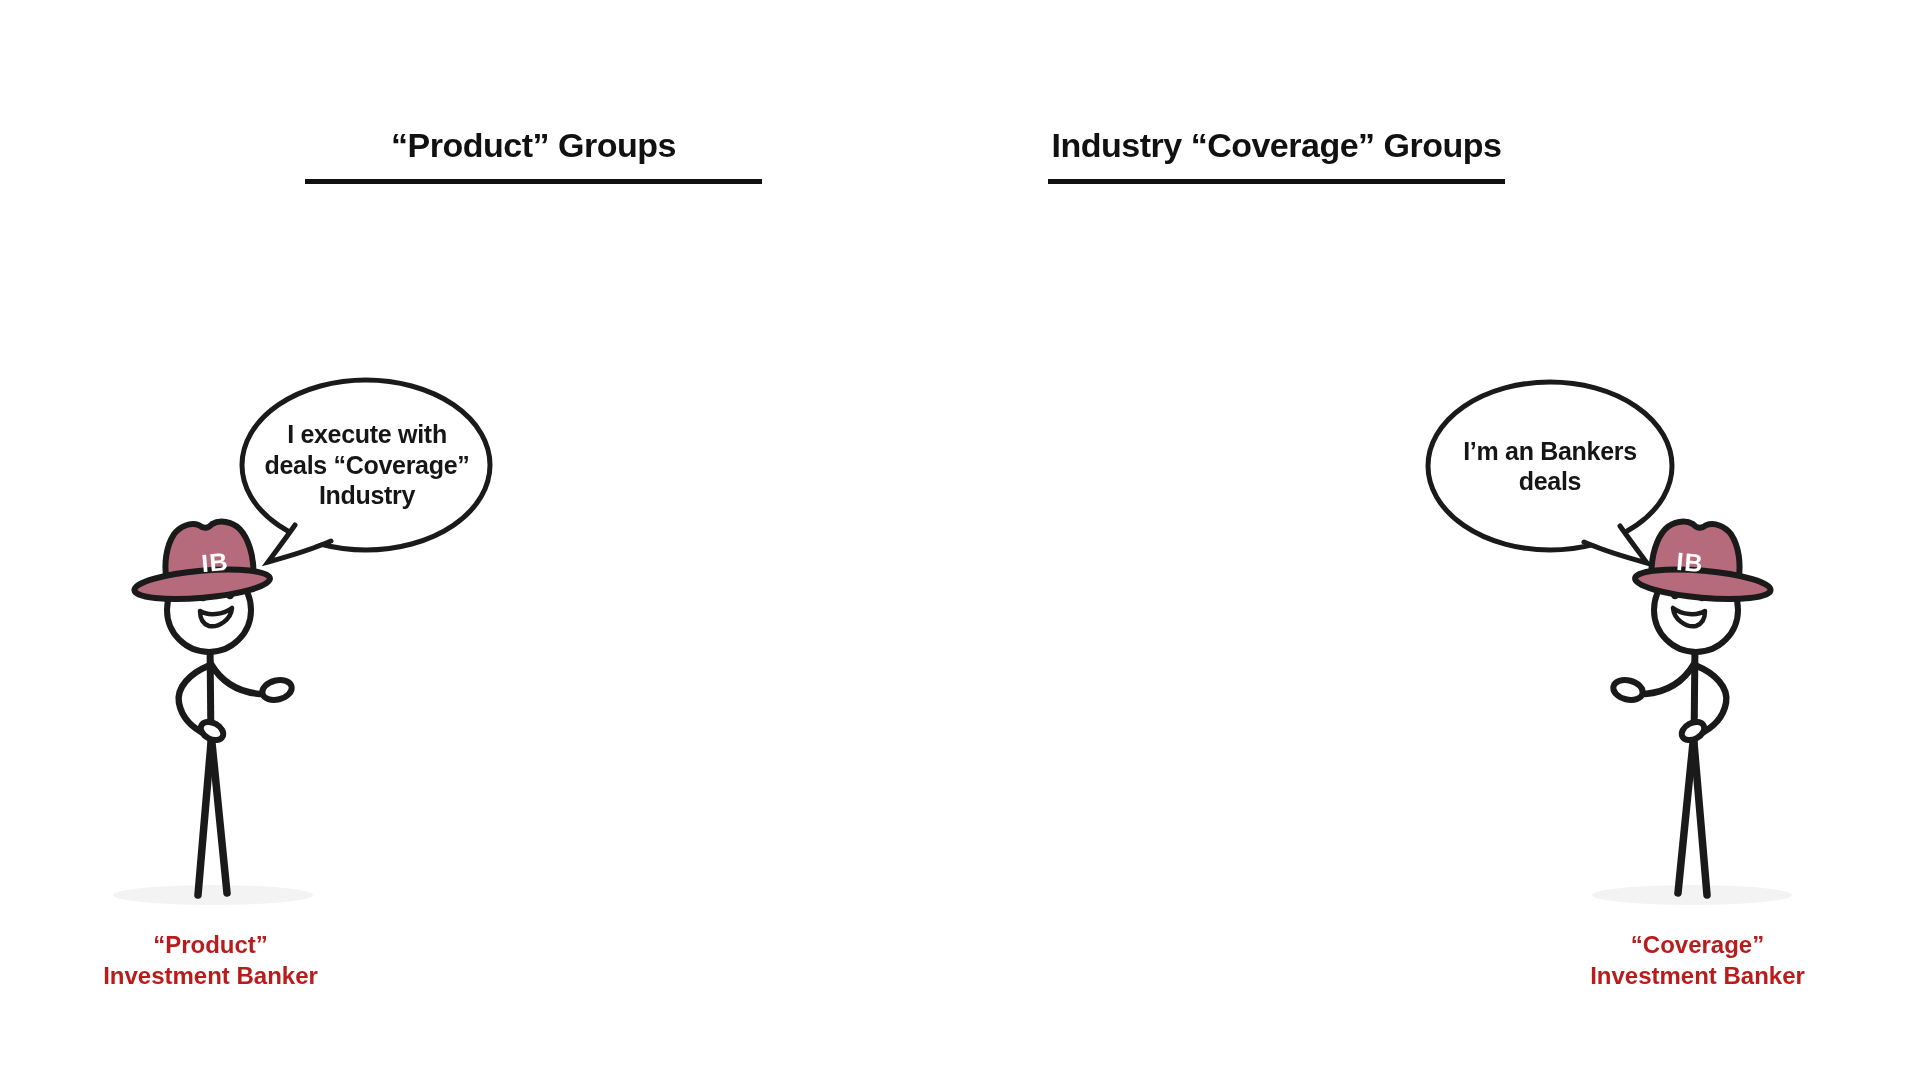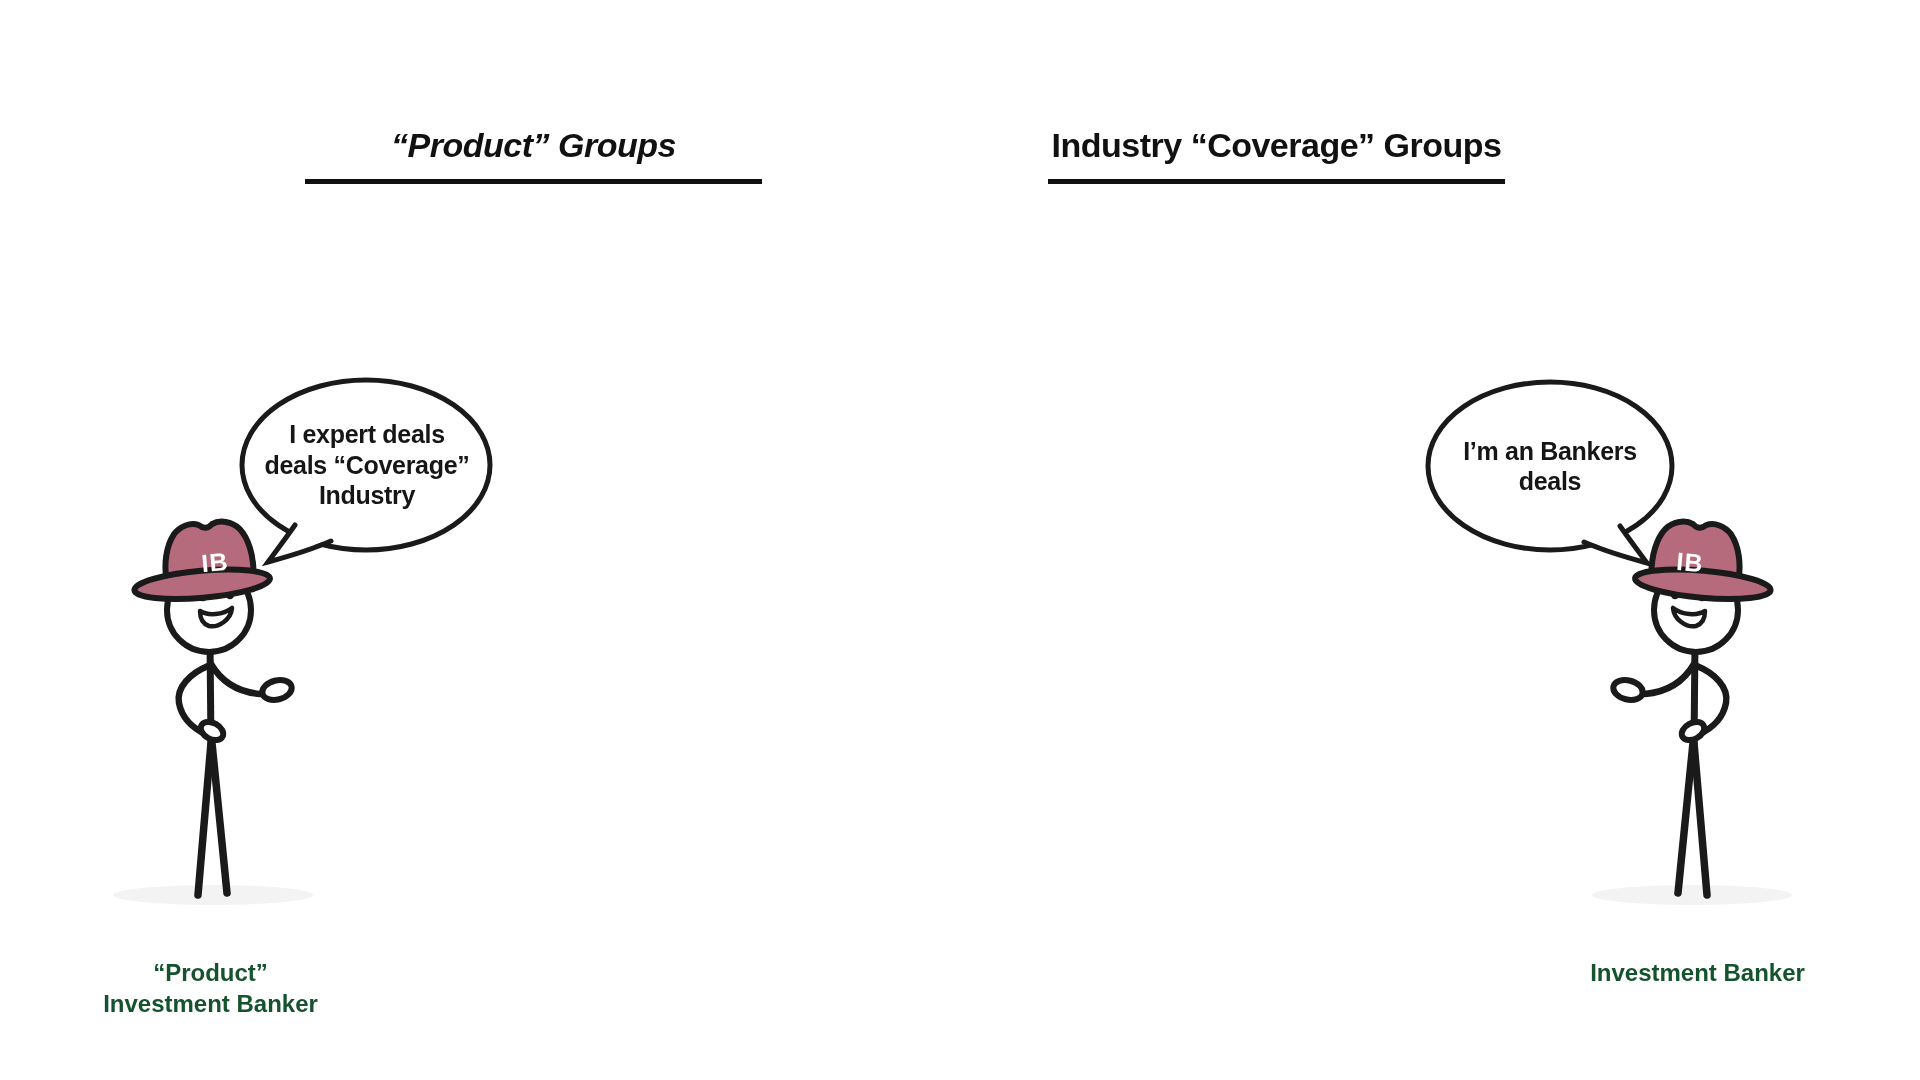--- a/index.html
+++ b/index.html
@@ -18,21 +18,21 @@
     text-align: center;
     font-size: 34px;
     font-weight: 700;
     letter-spacing: -0.5px;
     color: #111111;
     padding-bottom: 14px;
     border-bottom: 5px solid #111111;
     width: 457px;
     top: 126px;
   }
-  .title-left  { left: 305px; font-style: italic; }
+  .title-left  { left: 305px; }
   .title-right { left: 1004px; margin-left: 44px; }
 
   .bubble-svg {
     position: absolute;
     width: 270px;
     height: 200px;
     top: 375px;
   }
   .bubble-svg-left  { left: 235px; }
   .bubble-svg-right { left: 1420px; }
@@ -78,22 +78,21 @@
   .hat-label-right { left: 1660px; transform: rotate(5deg); }
 
   .caption {
     position: absolute;
     top: 930px;
     width: 305px;
     text-align: center;
     font-size: 24px;
     font-weight: 700;
     line-height: 1.28;
-    color: #14532d;
-    margin-top: 28px;
+    color: #b91c1c;
   }
   .caption-left  { left: 58px; }
   .caption-right { left: 1545px; }
   .caption span { display: block; }
 </style>
 </head>
 <body>
 
 <div class="canvas">
 
@@ -101,21 +100,21 @@
 
     <h1 class="title title-left">“Product” Groups</h1>
 
     <svg class="bubble-svg bubble-svg-left" viewBox="0 0 270 200">
       <ellipse cx="131" cy="90" rx="124" ry="85" fill="#ffffff" stroke="#1a1a1a" stroke-width="5"></ellipse>
       <path d="M 66,138 L 33,187 L 104,161 Z" fill="#ffffff" stroke="none"></path>
       <path d="M 60,150 C 51,163 41,176 33,187 C 55,181 78,174 96,166" fill="none" stroke="#1a1a1a" stroke-width="5" stroke-linecap="round"></path>
     </svg>
 
     <div class="bubble-text bubble-text-left">
-      <span>I expert deals</span>
+      <span>I execute with</span>
       <span>deals “Coverage”</span>
       <span>Industry</span>
     </div>
 
     <svg class="figure-svg figure-svg-left" viewBox="0 0 230 395">
       <ellipse cx="108" cy="377" rx="100" ry="10" fill="#f3f3f3"></ellipse>
       <path d="M 106,225 L 93,377" fill="none" stroke="#1a1a1a" stroke-width="7.5" stroke-linecap="round"></path>
       <path d="M 107,225 L 122,375" fill="none" stroke="#1a1a1a" stroke-width="7.5" stroke-linecap="round"></path>
       <path d="M 105,124 L 106,228" fill="none" stroke="#1a1a1a" stroke-width="7" stroke-linecap="round"></path>
       <path d="M 103,148 C 86,155 71,169 74,185 C 77,201 89,211 102,217" fill="none" stroke="#1a1a1a" stroke-width="6.5" stroke-linecap="round"></path>
@@ -170,17 +169,18 @@
       <path d="M 95,93 C 103,98 118,97 127,90 C 126,102 113,110 104,108 C 98,106 95,100 95,93 Z" fill="#ffffff" stroke="#1a1a1a" stroke-width="4.5" stroke-linejoin="round"></path>
       <g transform="rotate(-5 100 64)">
         <path d="M 62,62 C 60,42 65,24 73,14 C 80,6 91,3 99,7 C 103,11 108,11 112,7 C 120,3 132,6 139,14 C 147,24 151,42 149,62 Z" fill="#b56b7c" stroke="#1a1a1a" stroke-width="6" stroke-linejoin="round"></path>
         <ellipse cx="97" cy="66" rx="68" ry="13.5" fill="#b56b7c" stroke="#1a1a1a" stroke-width="6"></ellipse>
       </g>
     </svg>
 
     <span class="hat-label hat-label-right">IB</span>
 
     <div class="caption caption-right">
+      <span>“Coverage”</span>
       <span>Investment Banker</span>
     </div>
   </section>
 
 </div>
 
 </body></html>

